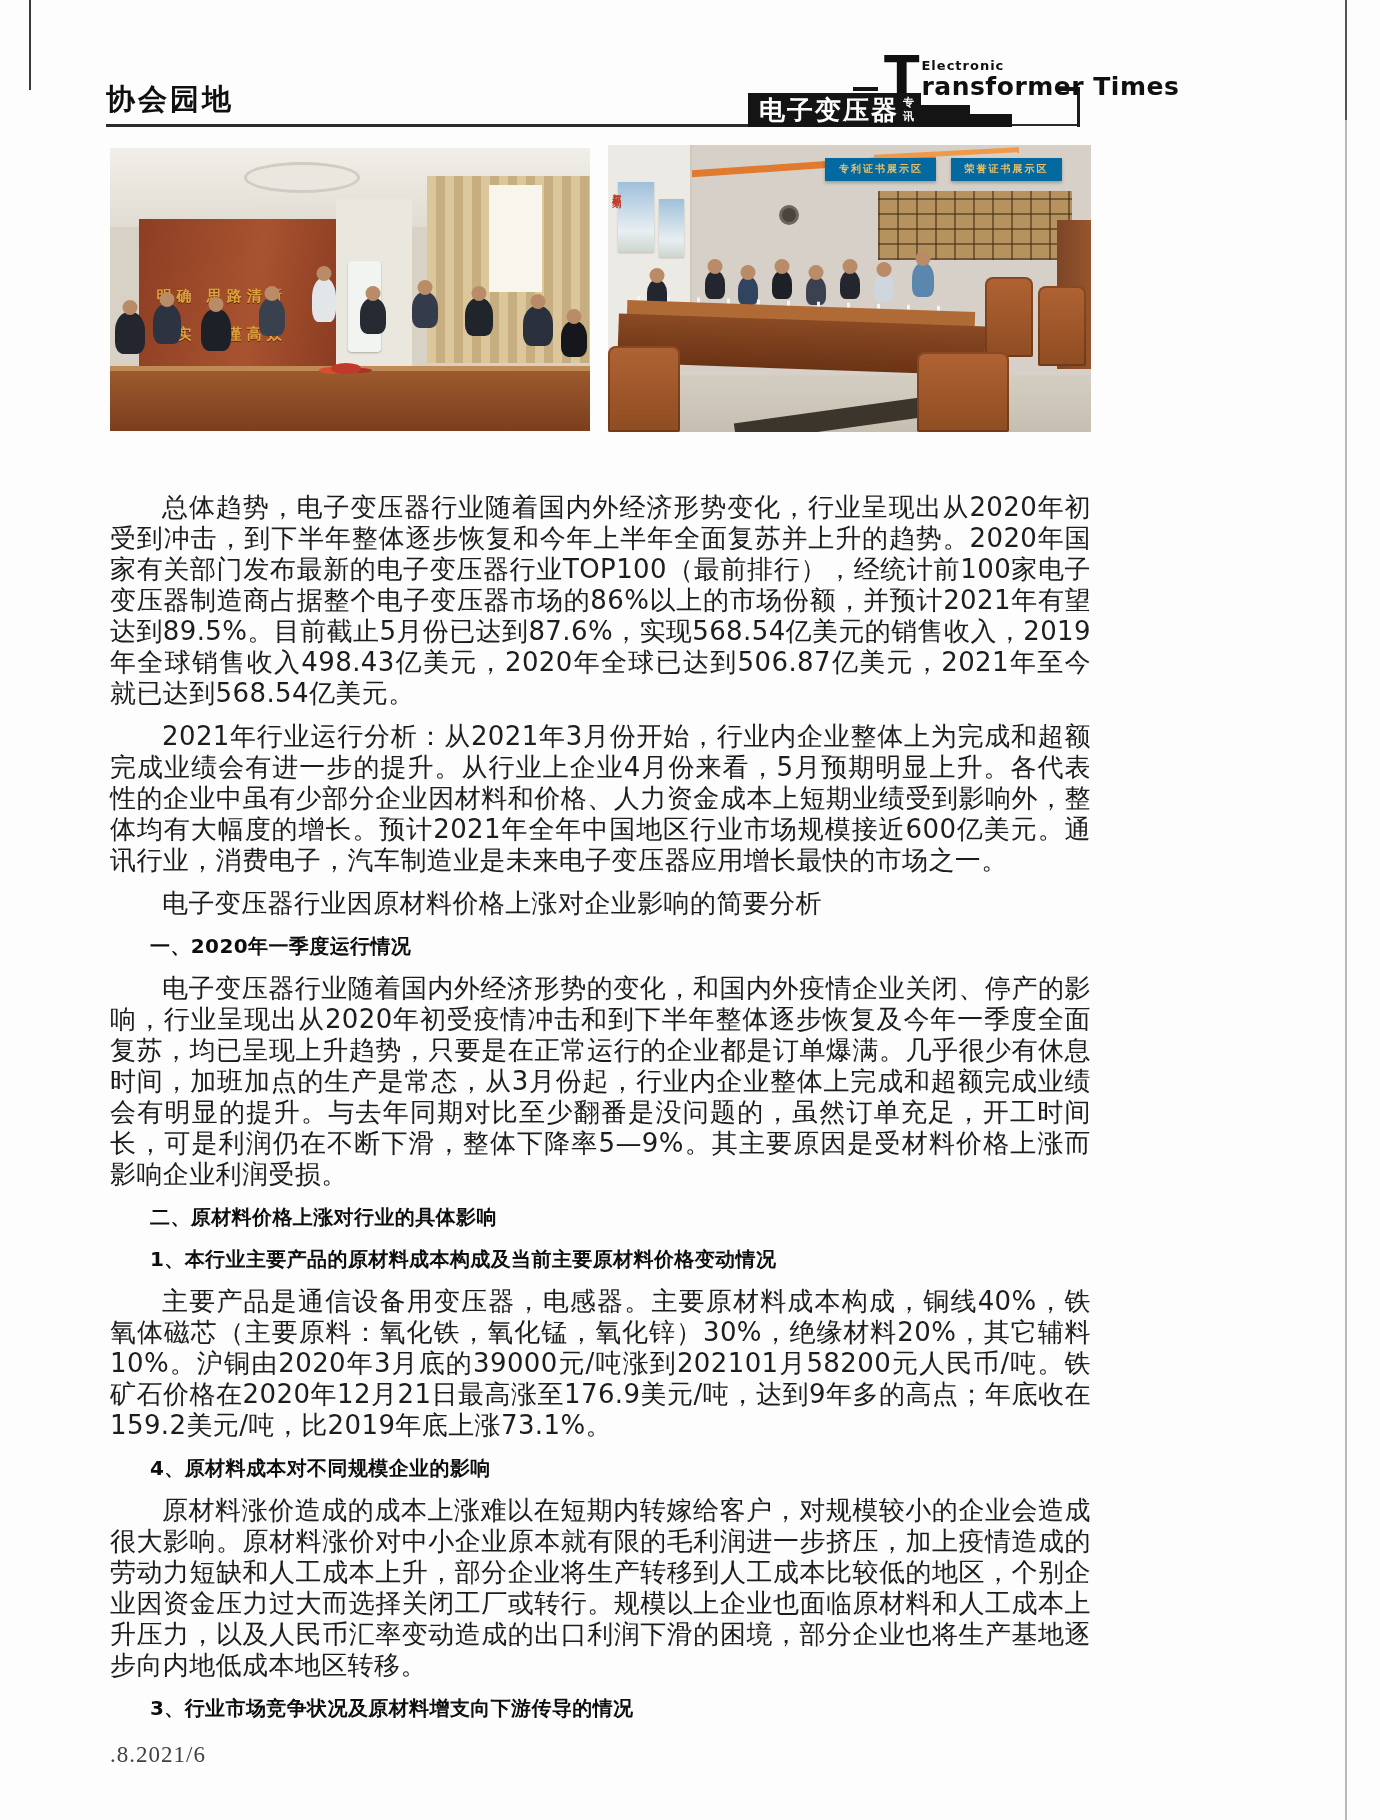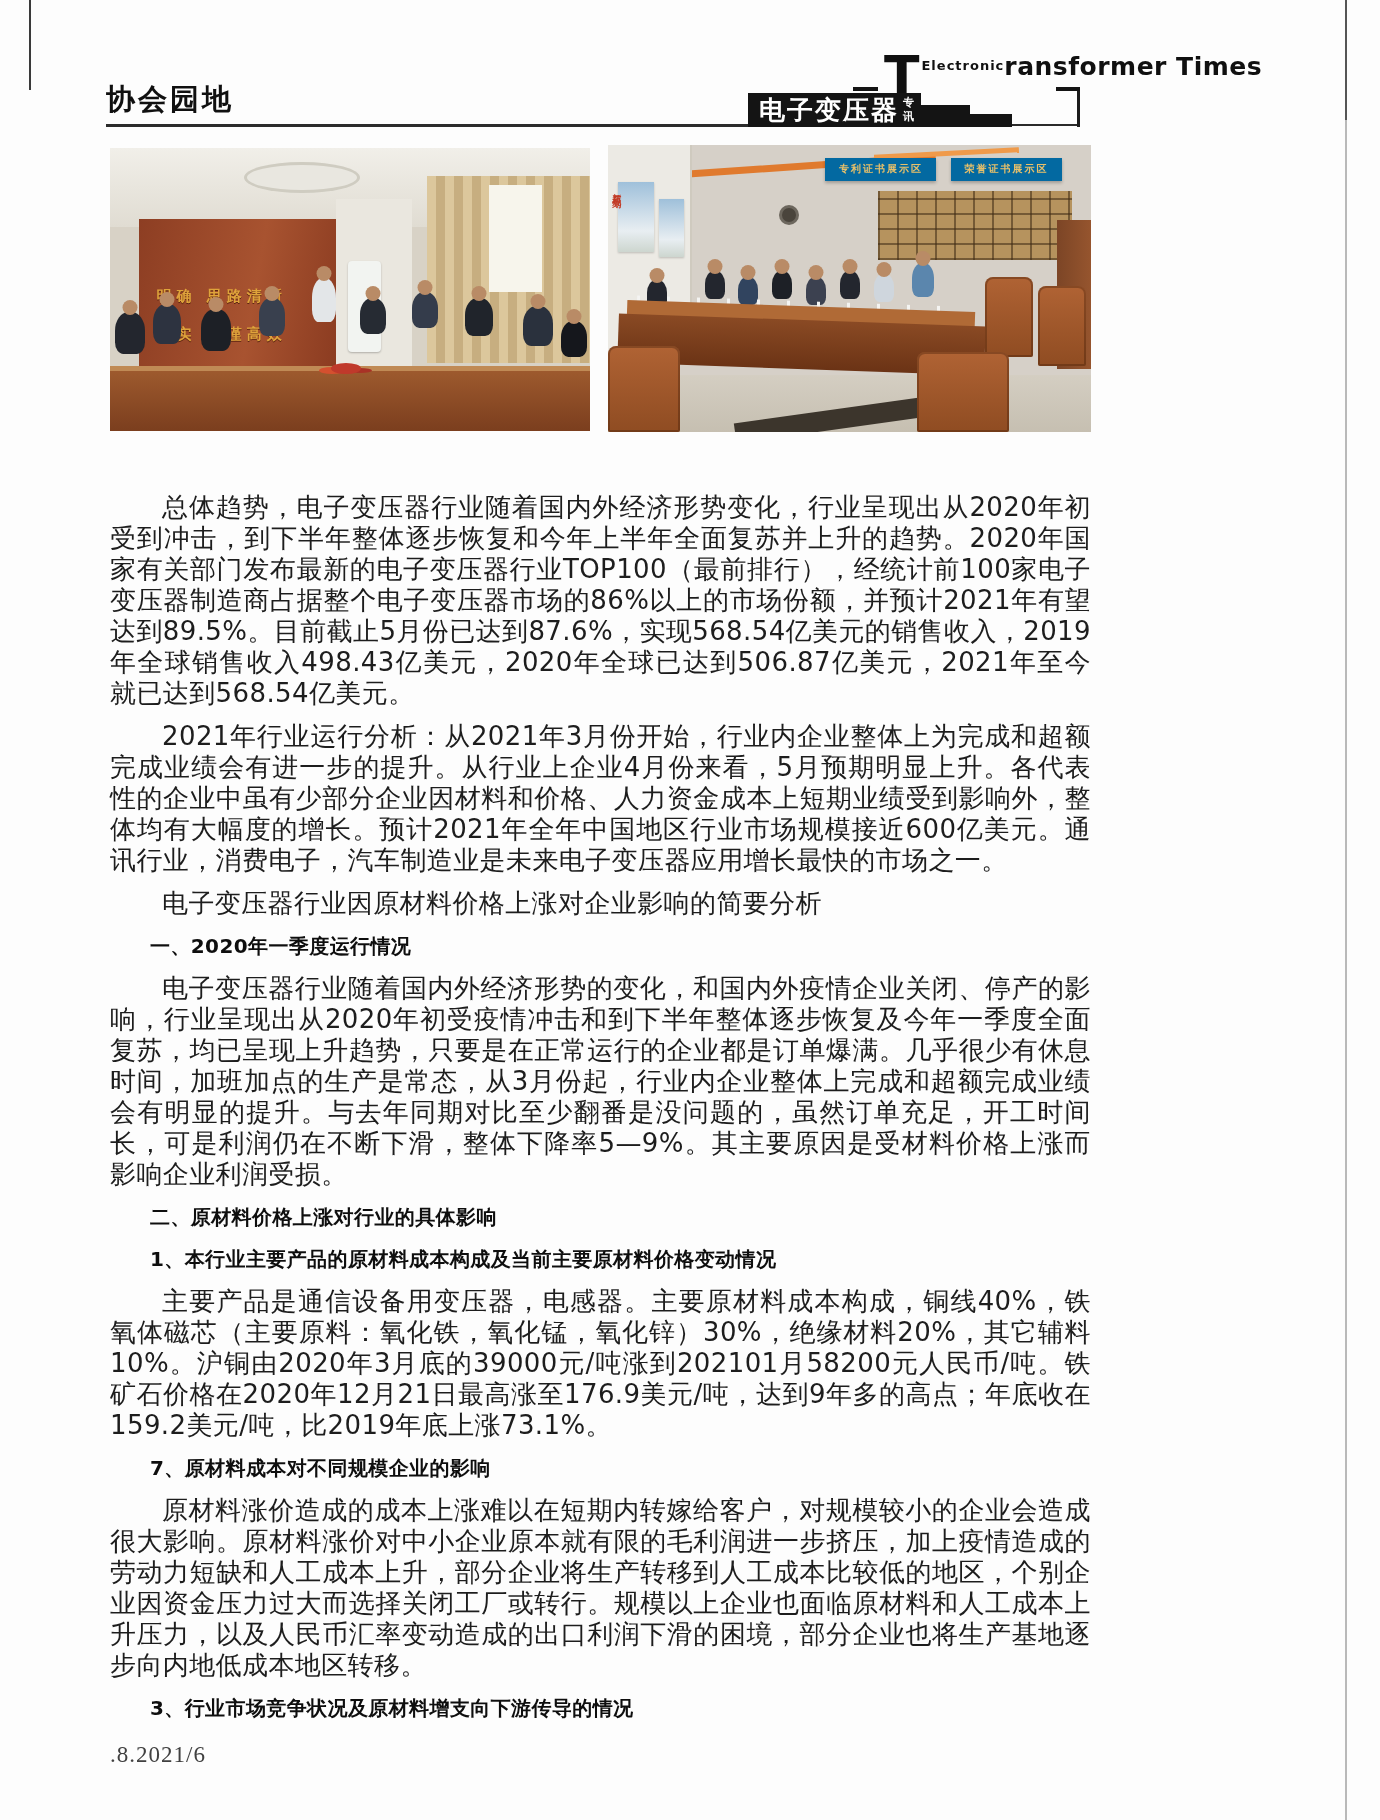--- a/index.html
+++ b/index.html
@@ -14,21 +14,21 @@
 
   
   .section-label{position:absolute;left:106px;top:80px;font-size:29px;font-weight:bold;letter-spacing:3px;color:#101010;}
   .rule-left{position:absolute;left:106px;top:124px;width:642px;height:3px;background:#2b2b2b;}
   .rule-right{position:absolute;left:1011px;top:124px;width:68px;height:2px;background:#2b2b2b;}
   .bracket-v{position:absolute;left:1077px;top:87px;width:3px;height:40px;background:#1c1c1c;}
   .logo-dash-left{position:absolute;left:853px;top:87px;width:25px;height:4px;background:#141414;}
   .logo-dash-right{position:absolute;left:1056px;top:87px;width:24px;height:4px;background:#141414;}
   .logo{position:absolute;left:884px;top:53px;display:flex;align-items:flex-start;color:#101010;}
   .logo-t{font-size:52px;line-height:44px;font-weight:bold;margin-right:2px;}
-  .logo-col{display:flex;flex-direction:row;}
+  .logo-col{display:flex;flex-direction:column;}
   .logo-small{font-size:13px;font-weight:bold;letter-spacing:1px;margin-top:5px;}
   .logo-rest{font-size:25px;font-weight:bold;letter-spacing:.5px;margin-top:-1px;white-space:nowrap;}
 
   .badge{position:absolute;left:748px;top:93px;height:34px;background:#141414;display:flex;align-items:center;padding:0 5px 0 11px;}
   .badge-main{color:#ffffff;font-size:26px;font-weight:bold;letter-spacing:2px;white-space:nowrap;text-align:center;}
   .badge-sub{color:#ffffff;font-size:11px;line-height:14px;width:13px;margin-left:4px;word-break:break-all;font-weight:bold;}
   .badge-step1{position:absolute;left:916px;top:105px;width:54px;height:22px;background:#141414;}
   .badge-step2{position:absolute;left:970px;top:114px;width:42px;height:13px;background:#141414;}
 
   
@@ -163,18 +163,18 @@
 
 <div class="content art">
   <p>总体趋势，电子变压器行业随着国内外经济形势变化，行业呈现出从2020年初受到冲击，到下半年整体逐步恢复和今年上半年全面复苏并上升的趋势。2020年国家有关部门发布最新的电子变压器行业TOP100（最前排行），经统计前100家电子变压器制造商占据整个电子变压器市场的86%以上的市场份额，并预计2021年有望达到89.5%。目前截止5月份已达到87.6%，实现568.54亿美元的销售收入，2019年全球销售收入498.43亿美元，2020年全球已达到506.87亿美元，2021年至今就已达到568.54亿美元。</p>
   <p>2021年行业运行分析：从2021年3月份开始，行业内企业整体上为完成和超额完成业绩会有进一步的提升。从行业上企业4月份来看，5月预期明显上升。各代表性的企业中虽有少部分企业因材料和价格、人力资金成本上短期业绩受到影响外，整体均有大幅度的增长。预计2021年全年中国地区行业市场规模接近600亿美元。通讯行业，消费电子，汽车制造业是未来电子变压器应用增长最快的市场之一。</p>
   <p>电子变压器行业因原材料价格上涨对企业影响的简要分析</p>
   <p class="head">一、2020年一季度运行情况</p>
   <p>电子变压器行业随着国内外经济形势的变化，和国内外疫情企业关闭、停产的影响，行业呈现出从2020年初受疫情冲击和到下半年整体逐步恢复及今年一季度全面复苏，均已呈现上升趋势，只要是在正常运行的企业都是订单爆满。几乎很少有休息时间，加班加点的生产是常态，从3月份起，行业内企业整体上完成和超额完成业绩会有明显的提升。与去年同期对比至少翻番是没问题的，虽然订单充足，开工时间长，可是利润仍在不断下滑，整体下降率5—9%。其主要原因是受材料价格上涨而影响企业利润受损。</p>
   <p class="head">二、原材料价格上涨对行业的具体影响</p>
   <p class="head">1、本行业主要产品的原材料成本构成及当前主要原材料价格变动情况</p>
   <p>主要产品是通信设备用变压器，电感器。主要原材料成本构成，铜线40%，铁氧体磁芯（主要原料：氧化铁，氧化锰，氧化锌）30%，绝缘材料20%，其它辅料10%。沪铜由2020年3月底的39000元/吨涨到202101月58200元人民币/吨。铁矿石价格在2020年12月21日最高涨至176.9美元/吨，达到9年多的高点；年底收在159.2美元/吨，比2019年底上涨73.1%。</p>
-  <p class="head">7、原材料成本对不同规模企业的影响</p>
+  <p class="head">4、原材料成本对不同规模企业的影响</p>
   <p>原材料涨价造成的成本上涨难以在短期内转嫁给客户，对规模较小的企业会造成很大影响。原材料涨价对中小企业原本就有限的毛利润进一步挤压，加上疫情造成的劳动力短缺和人工成本上升，部分企业将生产转移到人工成本比较低的地区，个别企业因资金压力过大而选择关闭工厂或转行。规模以上企业也面临原材料和人工成本上升压力，以及人民币汇率变动造成的出口利润下滑的困境，部分企业也将生产基地逐步向内地低成本地区转移。</p>
   <p class="head">3、行业市场竞争状况及原材料增支向下游传导的情况</p>
 </div>
 
 <div class="footer">.8.2021/6</div>
 
 </body></html>

